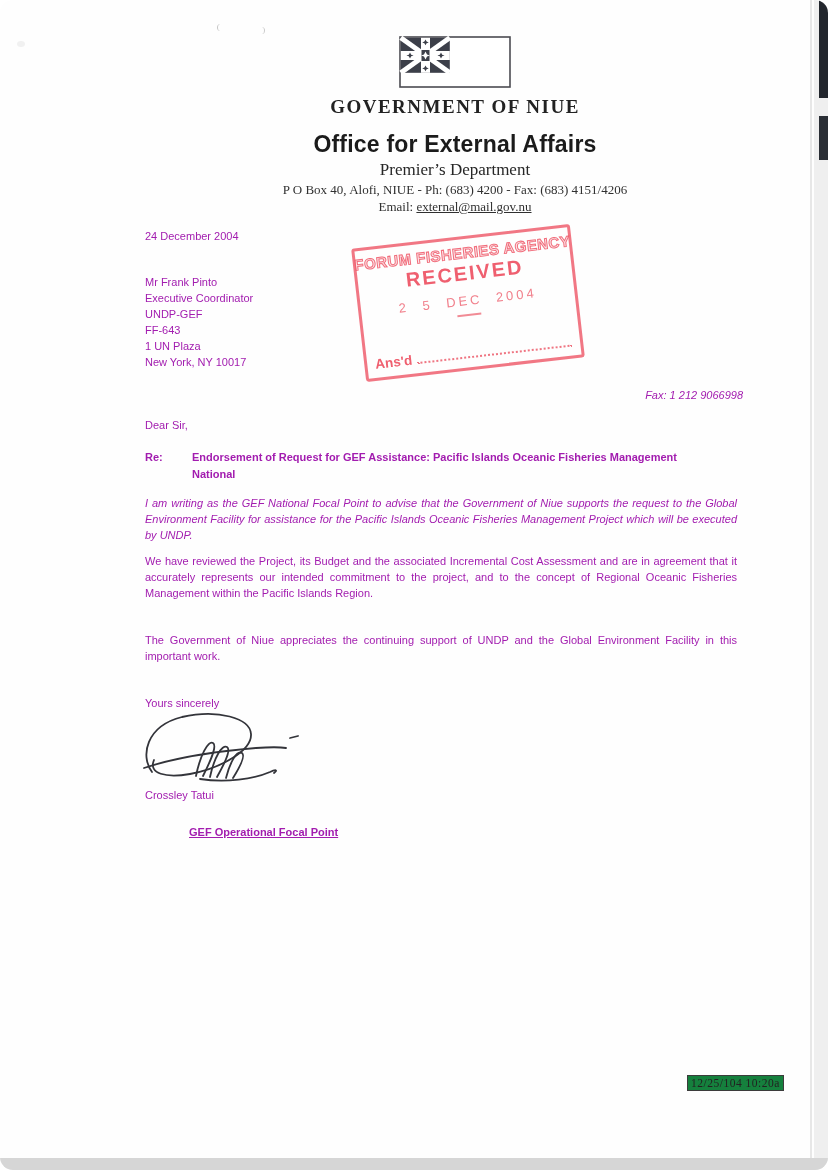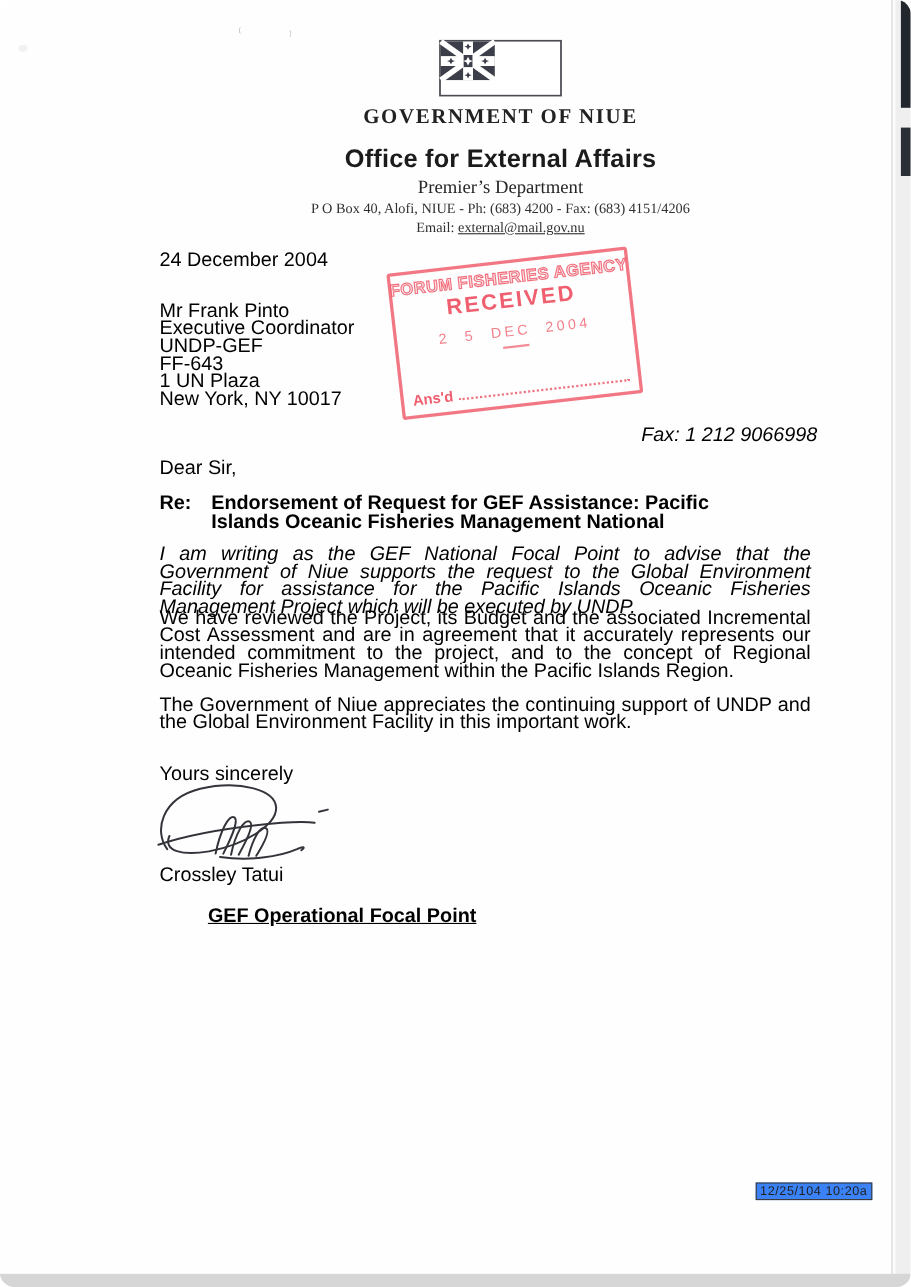--- a/index.html
+++ b/index.html
@@ -17,21 +17,21 @@
   .office-title{
     margin-top:13px;font-family:"Liberation Sans",sans-serif;font-weight:bold;
     font-size:23px;color:#1b1b1b;letter-spacing:0.2px;
   }
   .dept-title{margin-top:2px;font-family:"Liberation Serif",serif;font-size:17px;color:#262626;}
   .addr-line{margin-top:2px;font-family:"Liberation Serif",serif;font-size:13px;color:#303030;}
   .email-line{margin-top:1px;font-family:"Liberation Serif",serif;font-size:13px;color:#303030;}
   .email-line .email{text-decoration:underline;}
   
   .abs{position:absolute;}
-  .body-text{font-size:18px;line-height:16px;color:#000000;}
+  .body-text{font-size:11px;line-height:16px;color:#a21caf;}
   .date-line{left:145px;top:228px;}
   .recipient{left:145px;top:274px;}
   .fax-line{right:85px;top:387px;font-style:italic;}
   .salutation{left:145px;top:417px;}
   .re-block{left:145px;top:449px;display:flex;font-weight:bold;width:560px;}
   .re-label{width:47px;flex:none;}
   .re-subject{width:513px;line-height:17px;}
   .para{left:145px;width:592px;text-align:justify;text-align-last:left;}
   .para1{top:495px;font-style:italic;}
   .para2{top:553px;}
@@ -54,22 +54,22 @@
     color:rgba(241,105,120,0.18);-webkit-text-stroke:1px rgba(239,95,111,0.9);
   }
   .stamp-received{margin-top:1px;font-size:20px;font-weight:bold;letter-spacing:2px;color:#ef5f6f;}
   .stamp-date{margin-top:8px;font-size:13px;color:#f1808c;letter-spacing:3px;word-spacing:7px;white-space:nowrap;}
   .stamp-dash{margin-top:6px;width:24px;height:2px;background:#f18b95;}
   .stamp-ans{align-self:stretch;display:flex;align-items:flex-end;margin:auto 8px 6px 8px;}
   .stamp-ans-label{font-size:13.5px;font-weight:bold;color:#ef5f6f;flex:none;}
   .stamp-dots{flex:1;border-bottom:2px dotted #ef7582;margin:0 0 3px 5px;}
   
   .timestamp{
-    left:687px;top:1075px;border:1px solid #3c3c3c;background:#3b82f6;
-    font-family:Liberation Sans, sans-serif;font-size:11.5px;color:#222;
+    left:687px;top:1075px;border:1px solid #3c3c3c;background:#15803d;
+    font-family:Liberation Serif, serif;font-size:11.5px;color:#222;
     padding:1px 3px;white-space:nowrap;letter-spacing:0.5px;
   }
   
   .edge-right-light{right:0;top:0;width:14px;height:1170px;background:#efefef;}
   .edge-line{right:16px;top:0;width:2px;height:1170px;background:#e7e7e7;}
   .edge-bar-1{right:0;top:0;width:9px;height:98px;background:#22262d;}
   .edge-bar-2{right:0;top:116px;width:9px;height:44px;background:#2a2e35;}
   .bottom-strip{left:0;top:1158px;width:828px;height:12px;background:#d6d6d6;}
   .pencil-mark{width:6px;height:7px;border-left:1.5px solid #b9b9b9;border-radius:50%;opacity:0.8;}
   .pm1{left:217px;top:24px;}

